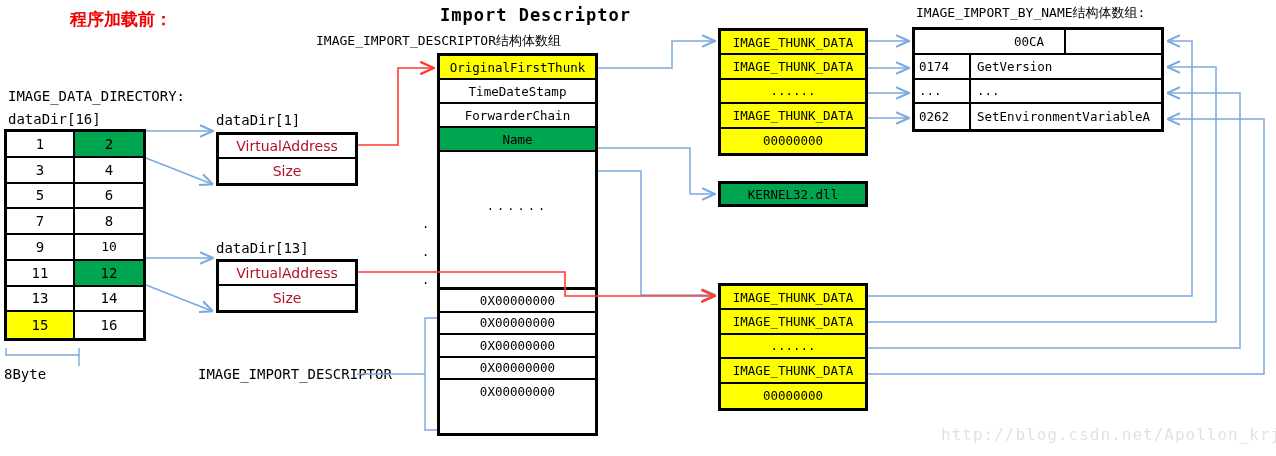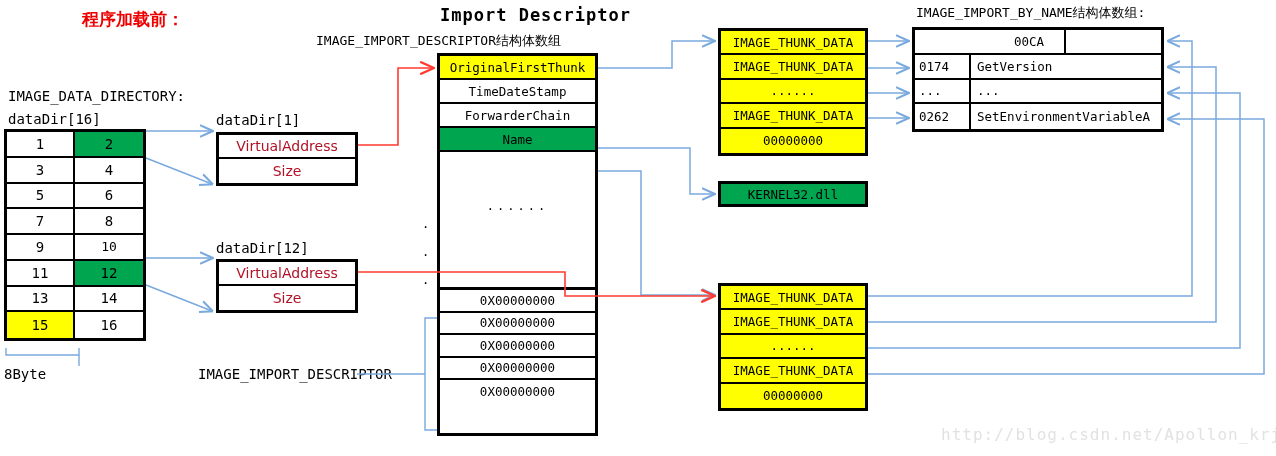--- a/index.html
+++ b/index.html
@@ -19,30 +19,30 @@
   .red-txt{color:#b11226;font-family:"DejaVu Sans","Liberation Sans",sans-serif;font-size:14px;}
   .cellL{justify-content:flex-start;padding-left:4px;}
   .vsep{border-right:2px solid #000;}
   svg.over{position:absolute;left:0;top:0;width:1276px;height:456px;pointer-events:none;}
   .wm{position:absolute;color:#e2e2e2;font-size:16px;white-space:nowrap;letter-spacing:1px;}
   .dots{font-size:12px;letter-spacing:3px;}
 </style>
 </head>
 <body>
 
-<div class="abs title-red" style="left:82px;top:8px;">程序加载前：</div>
+<div class="abs title-red" style="left:70px;top:8px;">程序加载前：</div>
 <div class="abs title-blk" style="left:440px;top:5px;">Import Descriptor</div>
 <div class="abs lbl" style="left:316px;top:34px;">IMAGE_IMPORT_DESCRIPTOR结构体数组</div>
 <div class="abs hdr" style="left:719px;top:4px;">INT</div>
 <div class="abs hdr" style="left:719px;top:260px;">IAT</div>
 <div class="abs lbl" style="left:916px;top:6px;">IMAGE_IMPORT_BY_NAME结构体数组:</div>
 <div class="abs lbl" style="left:8px;top:89px;font-size:14px;">IMAGE_DATA_DIRECTORY:</div>
 <div class="abs lbl" style="left:8px;top:112px;font-size:14px;">dataDir[16]</div>
 <div class="abs lbl" style="left:216px;top:113px;font-size:14px;">dataDir[1]</div>
-<div class="abs lbl" style="left:216px;top:241px;font-size:14px;">dataDir[12]</div>
+<div class="abs lbl" style="left:216px;top:241px;font-size:14px;">dataDir[13]</div>
 <div class="abs lbl" style="left:4px;top:367px;font-size:14px;">8Byte</div>
 <div class="abs lbl" style="left:198px;top:367px;font-size:14px;">IMAGE_IMPORT_DESCRIPTOR</div>
 
 <div class="abs tbl" id="dd16" style="left:4px;top:129px;width:142px;height:212px;padding:0;border-width:3px;">
     <div class="row bb" style="height: 25.75px; display: flex;">
       <div class="row vsep" style="width: 50%; height: 100%; background: rgb(255, 255, 255); font-size: 14px;">1</div>
       <div class="row" style="width: 50%; height: 100%; background: rgb(0, 165, 80); font-size: 14px;">2</div>
     </div>
     <div class="row bb" style="height: 25.75px; display: flex;">
       <div class="row vsep" style="width: 50%; height: 100%; background: rgb(255, 255, 255); font-size: 14px;">3</div>

